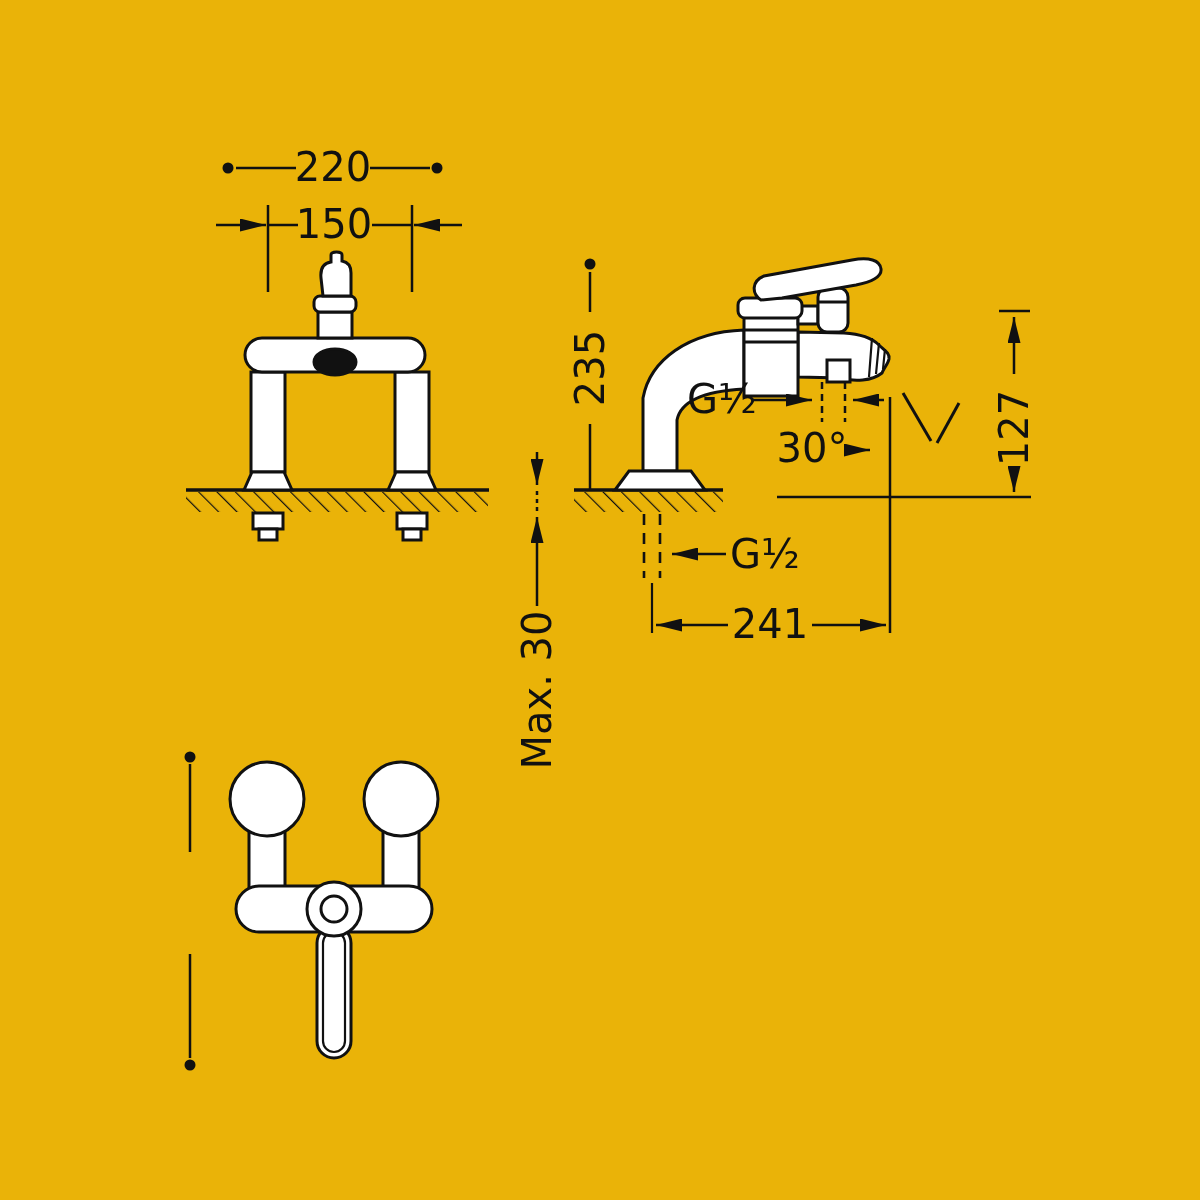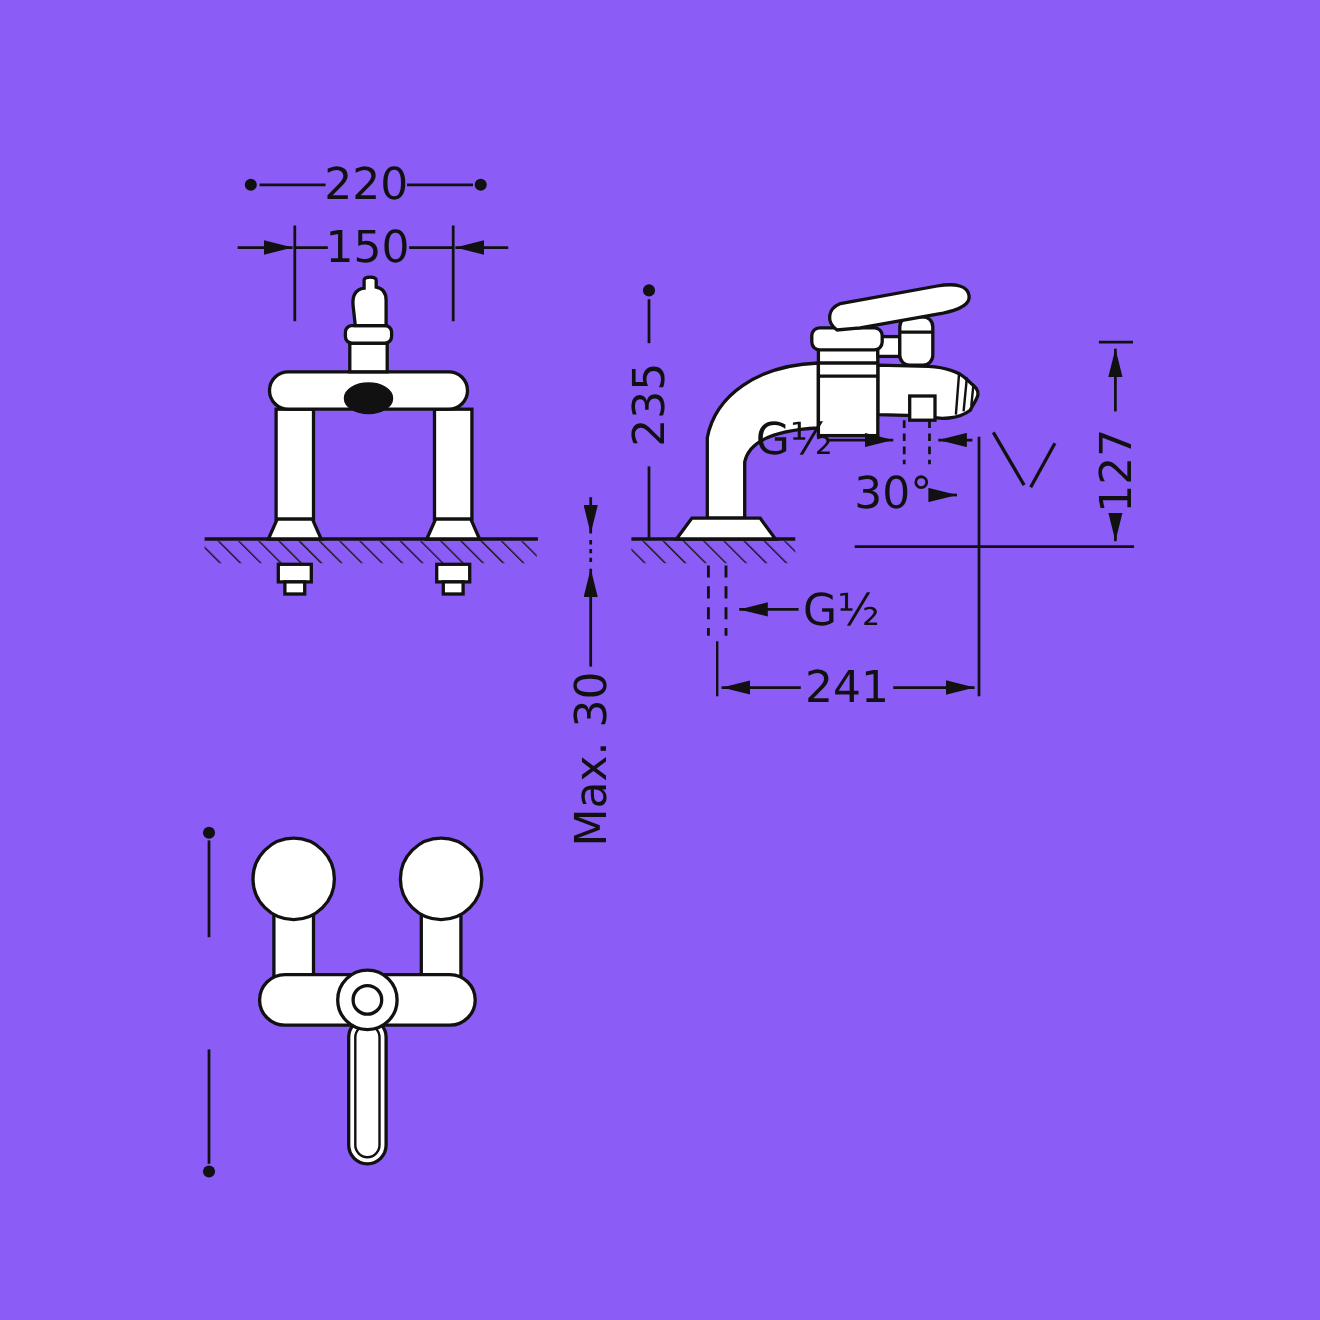--- a/index.html
+++ b/index.html
@@ -4,21 +4,21 @@
 <style>
   html, body {
     margin: 0;
     padding: 0;
     background: #ffffff;
     font-family: "DejaVu Sans", "Liberation Sans", sans-serif;
   }
   .canvas {
     width: 1200px;
     height: 1200px;
-    background: #8b5cf6;
+    background: #eab308;
     position: relative;
     overflow: hidden;
   }
   svg { display: block; }
   text {
     font-family: "DejaVu Sans", "Liberation Sans", sans-serif;
     fill: #111111;
   }
   .dim-text { font-size: 40px; }
 </style>

